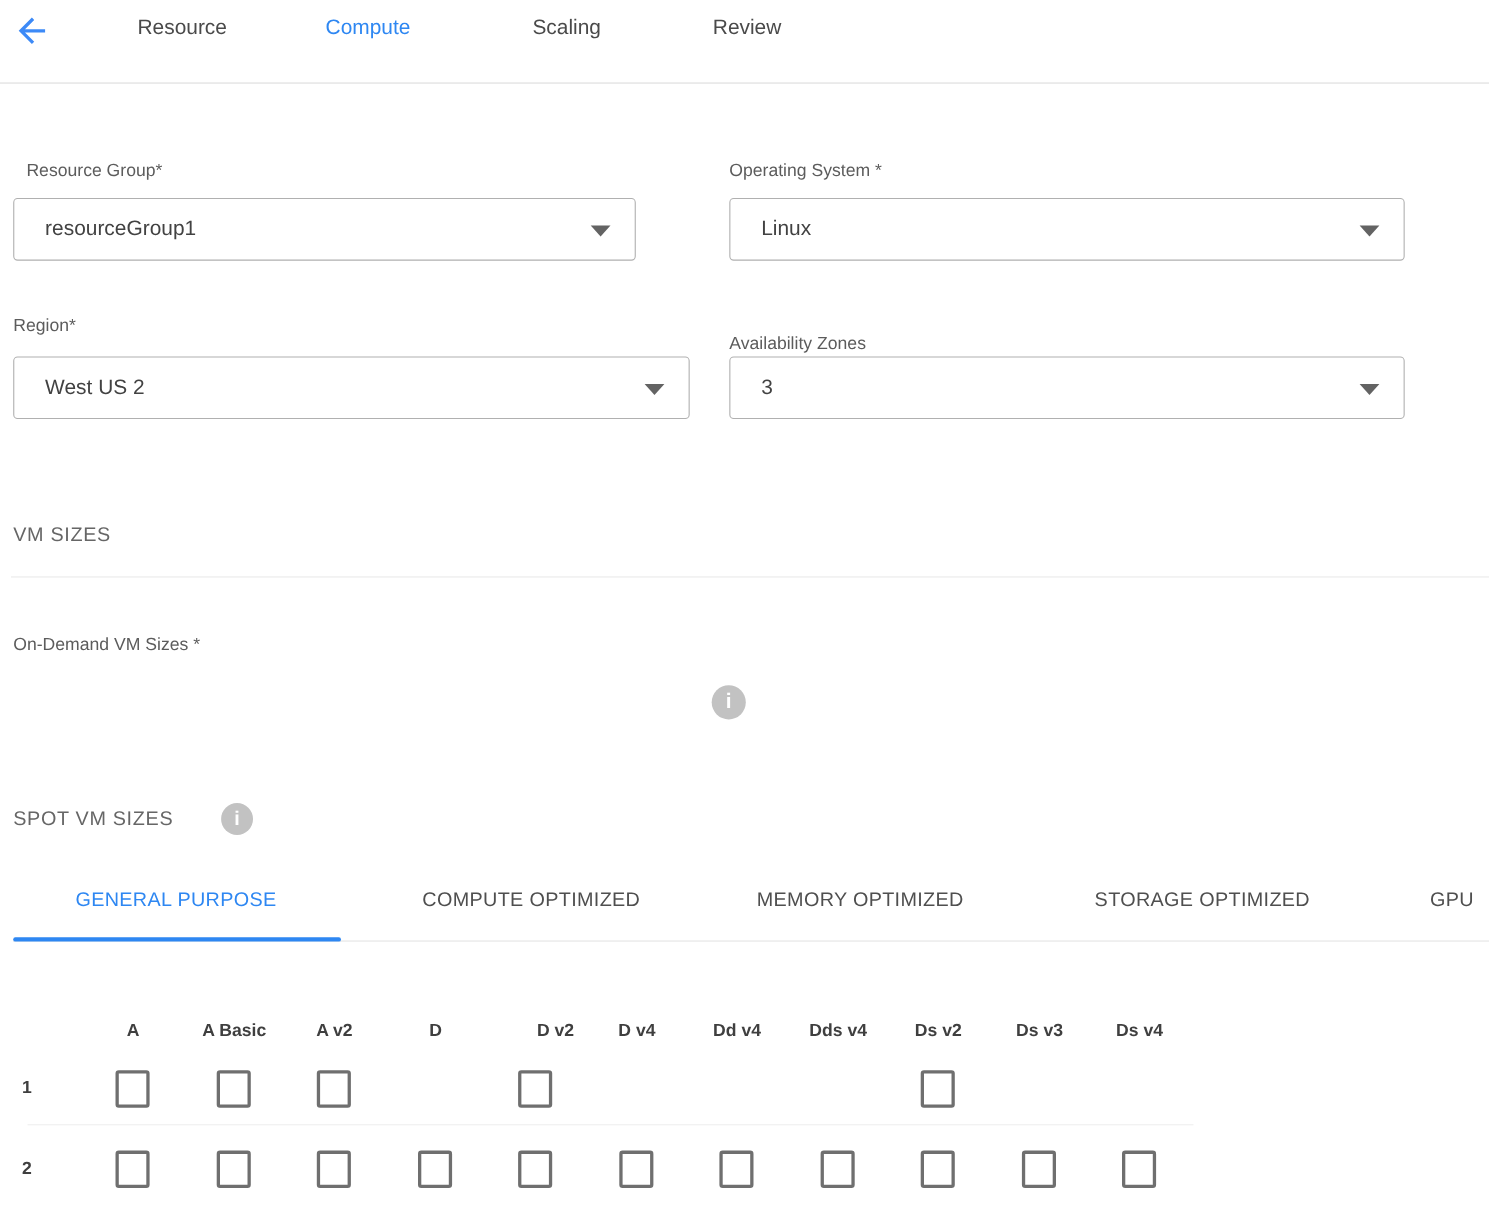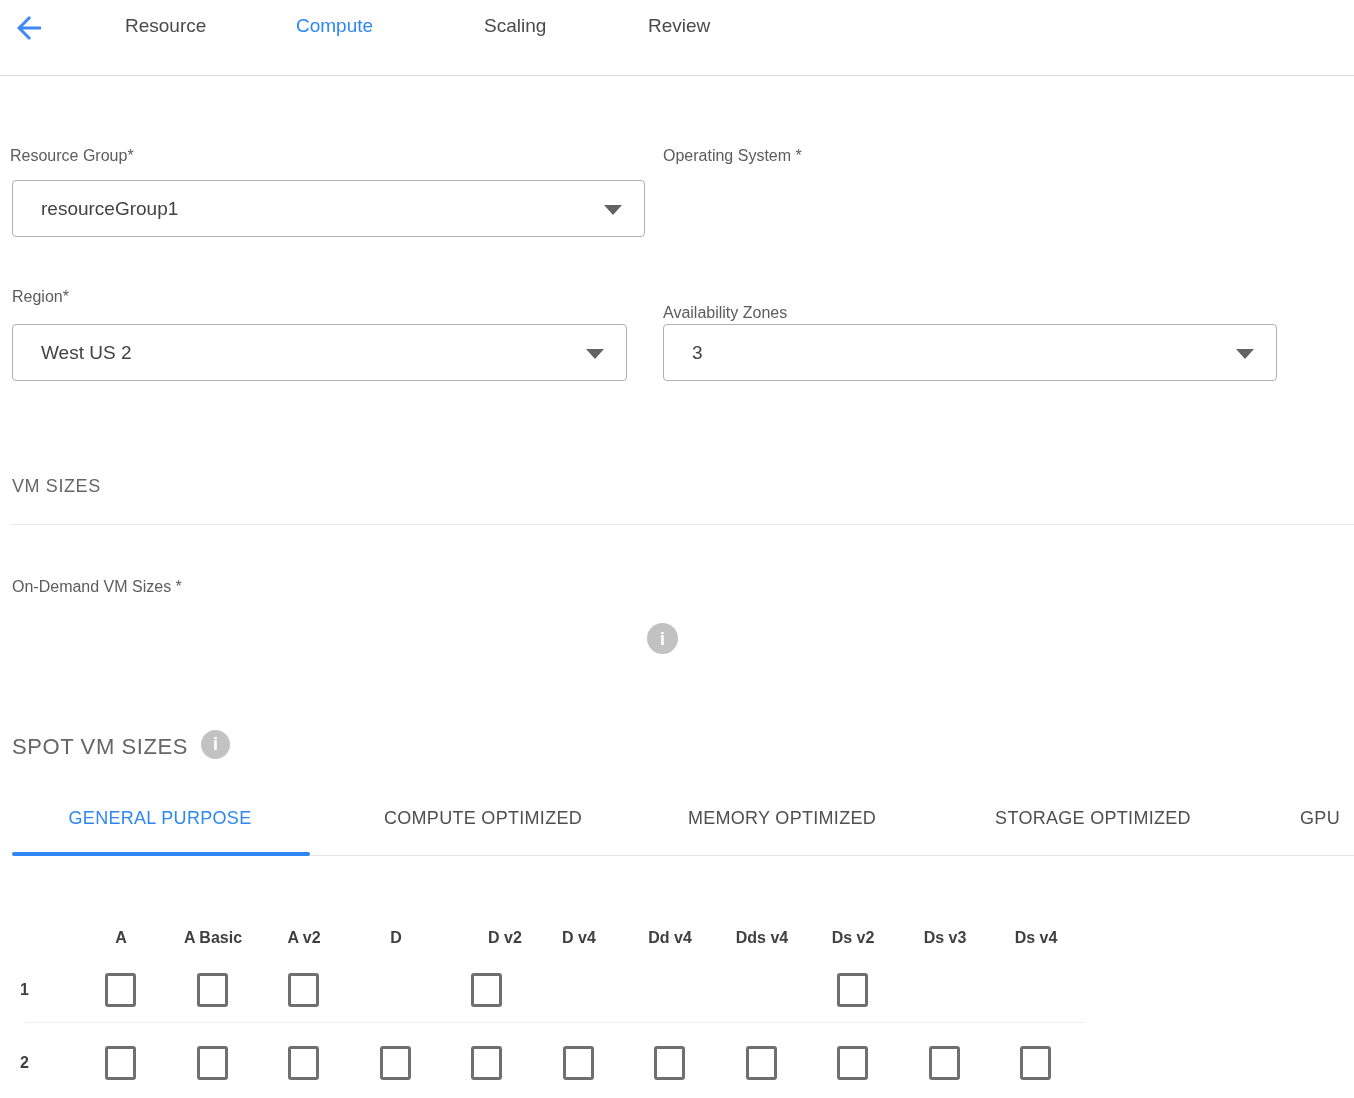--- a/index.html
+++ b/index.html
@@ -151,47 +151,51 @@
     <svg width="36" height="36" viewBox="0 0 24 24">
       <path d="M20 11H7.83l5.59-5.59L12 4l-8 8 8 8 1.41-1.41L7.83 13H20v-2z" fill="#3d8af7"></path>
     </svg>
   </div>
   <div class="top-tab" style="left:125px;">Resource</div>
   <div class="top-tab active" style="left:296px;">Compute</div>
   <div class="top-tab" style="left:484px;">Scaling</div>
   <div class="top-tab" style="left:648px;">Review</div>
   <div id="header-divider"></div>
 
-  <div class="field-label" style="left:10px; top:147px;">Resource Group*</div>
-  <div class="dropdown" style="left:12px; top:180px; width:633px;">
+  <div class="field-label" style="left:24px; top:147px;">Resource Group*</div>
+  <div class="dropdown" style="left:12px; top:180px; width:566px;">
     <span class="value">resourceGroup1</span>
     <span class="caret"></span>
   </div>
 
   <div class="field-label" style="left:663px; top:147px;">Operating System *</div>
+  <div class="dropdown" style="left:663px; top:180px; width:614px;">
+    <span class="value">Linux</span>
+    <span class="caret"></span>
+  </div>
 
   <div class="field-label" style="left:12px; top:288px;">Region*</div>
   <div class="dropdown" style="left:12px; top:324px; width:615px;">
     <span class="value">West US 2</span>
     <span class="caret"></span>
   </div>
 
   <div class="field-label" style="left:663px; top:304px;">Availability Zones</div>
   <div class="dropdown" style="left:663px; top:324px; width:614px;">
     <span class="value">3</span>
     <span class="caret"></span>
   </div>
 
   <div class="section-heading" style="left:12px; top:476px;">VM SIZES</div>
   <div id="vm-sizes-divider"></div>
 
   <div class="field-label" style="left:12px; top:578px;">On-Demand VM Sizes *</div>
   <div class="info-icon" style="left:647px; top:623px; width:31px; height:31px; font-size:19px;">i</div>
 
-  <div class="section-heading" style="left:12px; top:734px; font-size:22px;">SPOT VM SIZES</div>
+  <div class="section-heading" style="left:12px; top:734px; font-size:18px;">SPOT VM SIZES</div>
   <div class="info-icon" style="left:201px; top:730px; width:29px; height:29px; font-size:18px;">i</div>
 
   <div class="cat-tab active" style="left:160px;">GENERAL PURPOSE</div>
   <div class="cat-tab" style="left:467px;margin-left:16px;">COMPUTE OPTIMIZED</div>
   <div class="cat-tab" style="left:782px;">MEMORY OPTIMIZED</div>
   <div class="cat-tab" style="left:1093px;">STORAGE OPTIMIZED</div>
   <div class="cat-tab" style="left:1320px;">GPU</div>
   <div id="cat-tab-line"></div>
   <div id="cat-tab-underline"></div>
 

